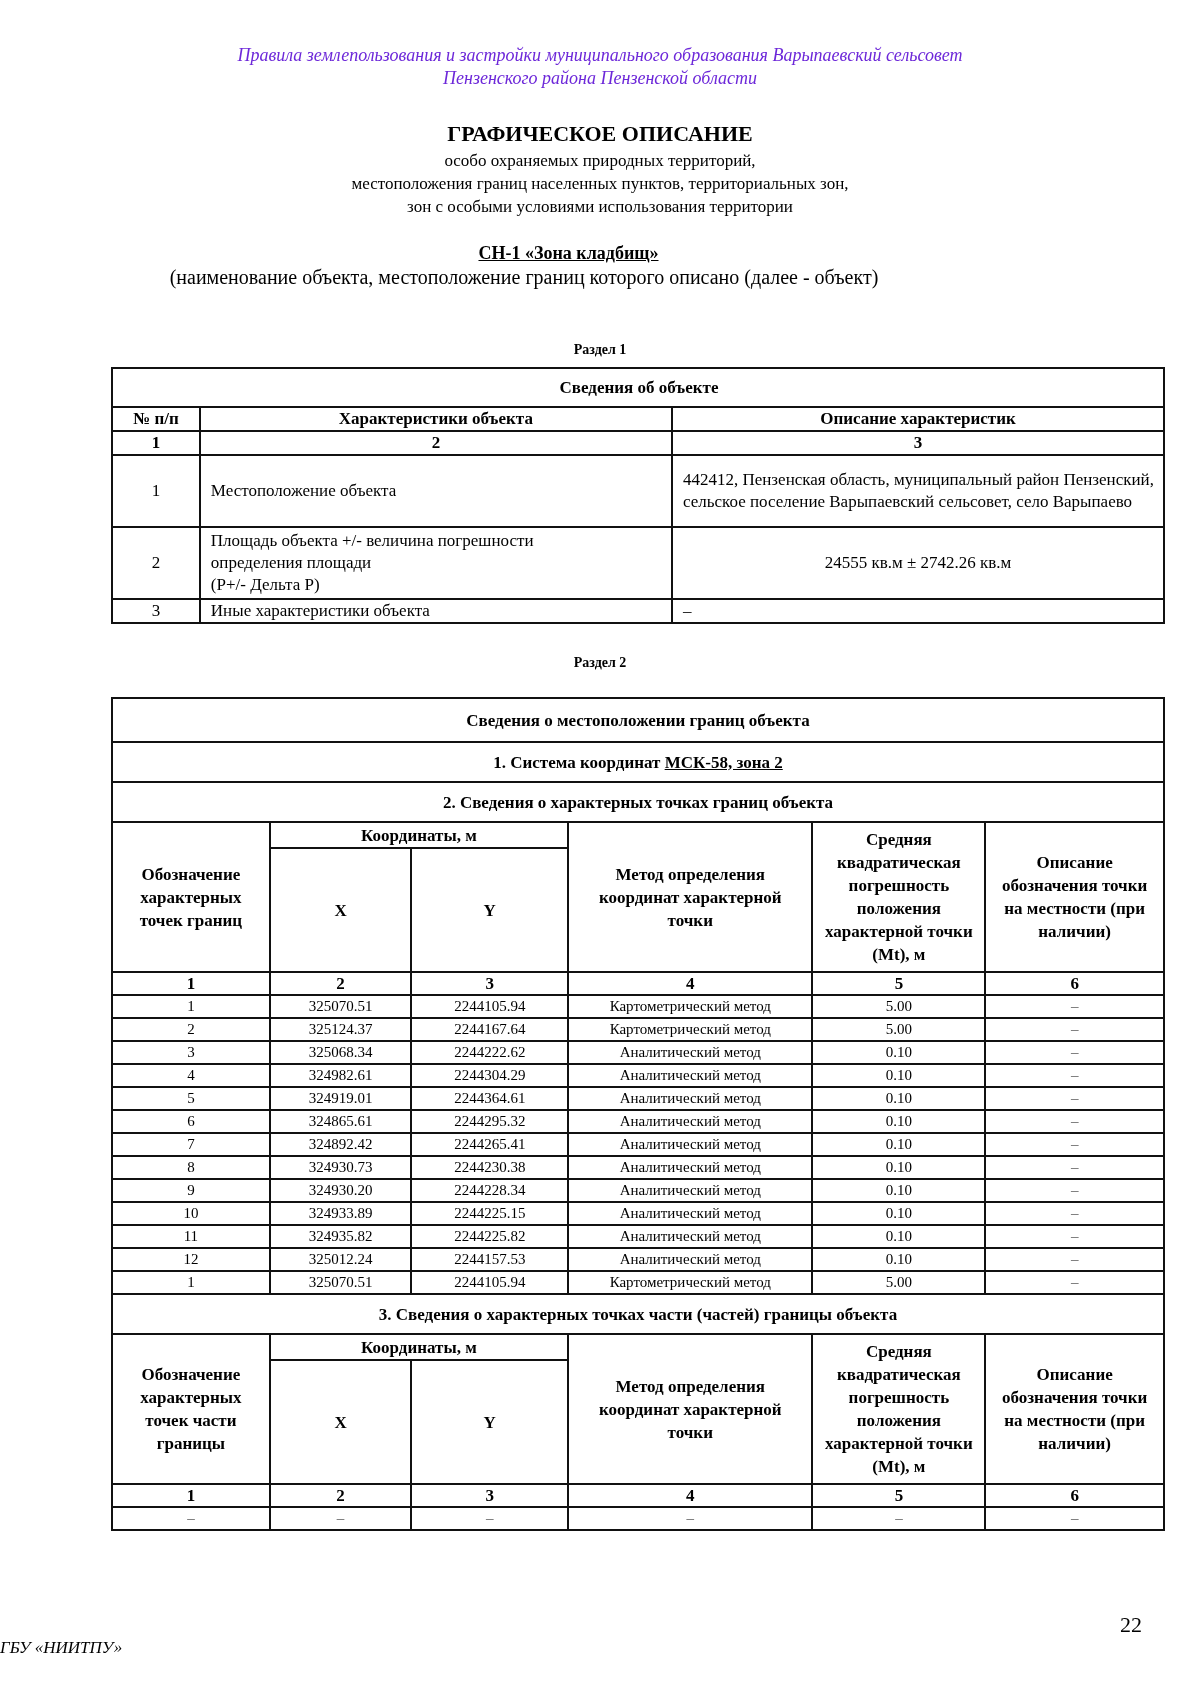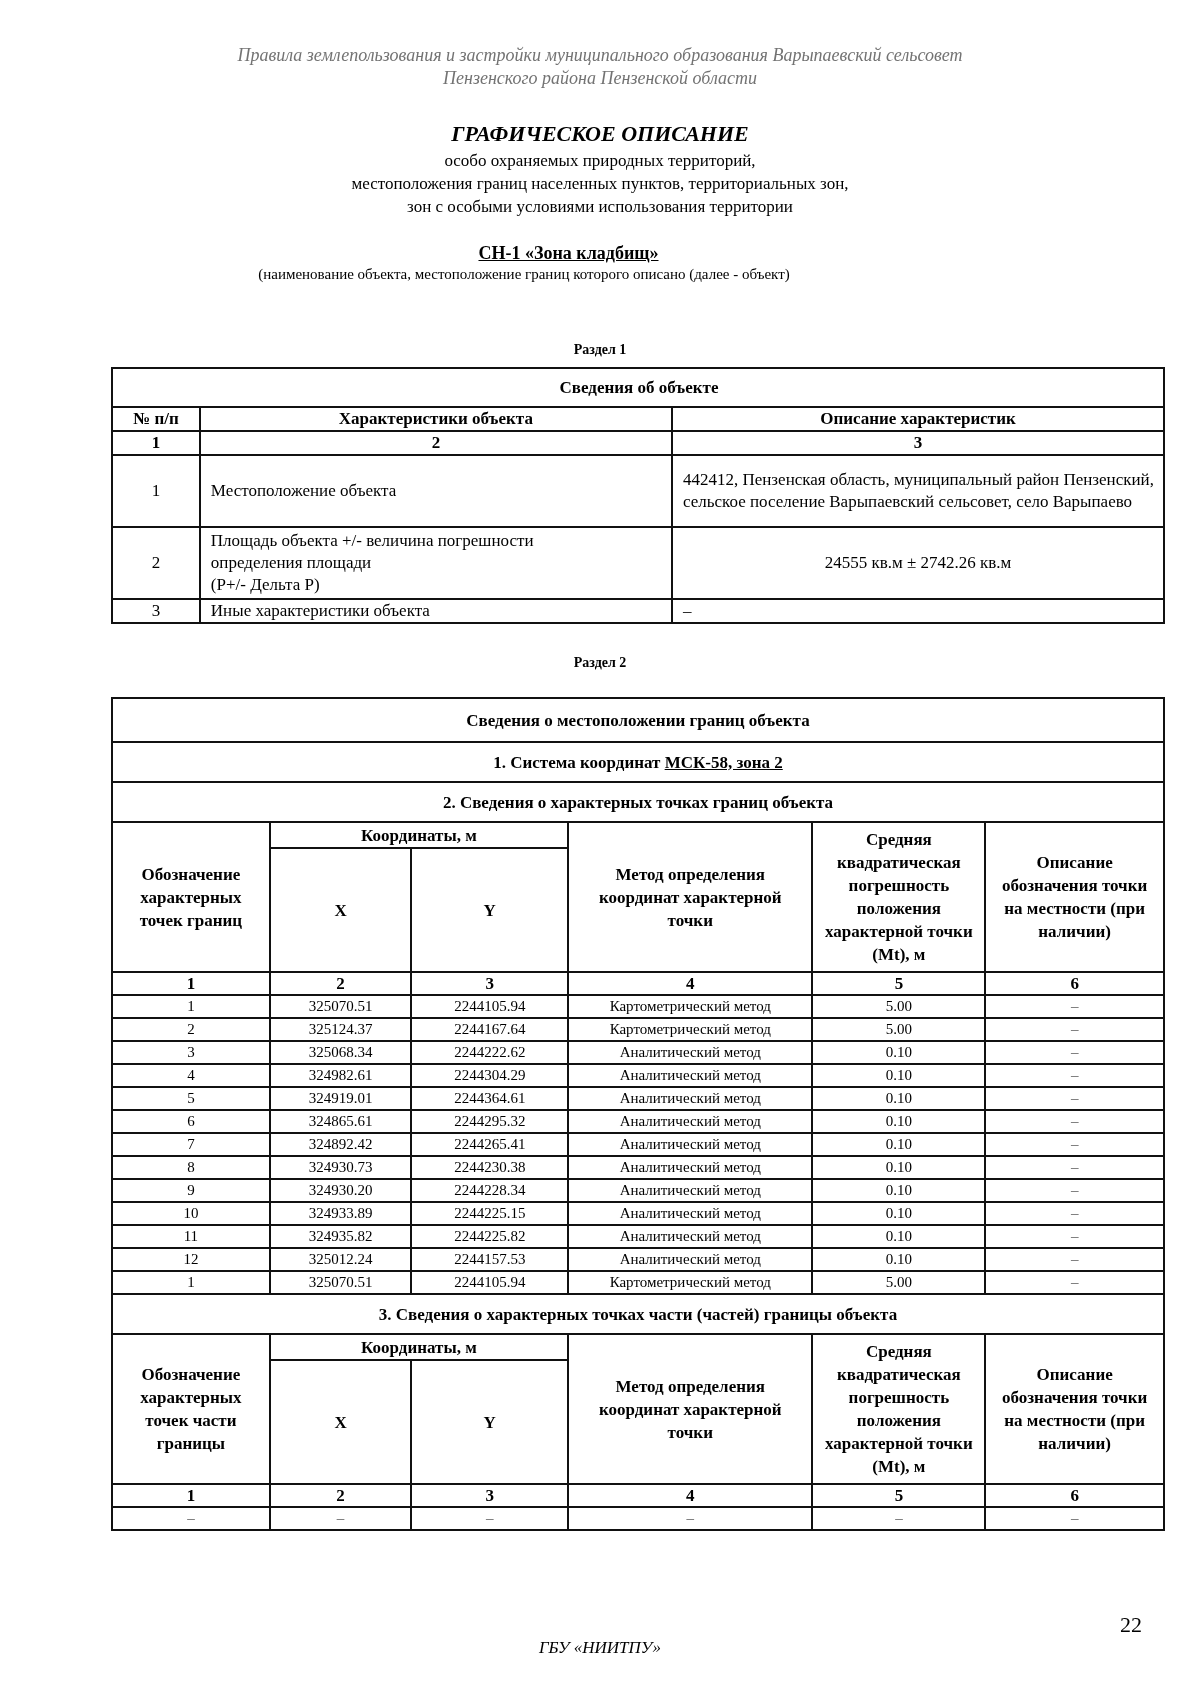--- a/index.html
+++ b/index.html
@@ -1,39 +1,39 @@
 <!DOCTYPE html>
 <html><head>
 <meta charset="utf-8">
 <style>
   html, body { margin: 0; padding: 0; background: #ffffff; }
   body { width: 1200px; height: 1697px; position: relative; font-family: "Liberation Serif", "DejaVu Serif", serif; color: #000; overflow: hidden; }
-  .running-header { position: absolute; top: 44px; left: 0; width: 1200px; text-align: center; font-style: italic; color: #737373; font-size: 18px; line-height: 23px; }
-  .doc-title { position: absolute; top: 121px; left: 0; width: 1200px; text-align: center; font-weight: bold; font-size: 22px; font-style: italic; }
+  .running-header { position: absolute; top: 44px; left: 0; width: 1200px; text-align: center; font-style: italic; color: #6d28d9; font-size: 18px; line-height: 23px; }
+  .doc-title { position: absolute; top: 121px; left: 0; width: 1200px; text-align: center; font-weight: bold; font-size: 22px; }
   .doc-subtitle { position: absolute; top: 149px; left: 0; width: 1200px; text-align: center; font-size: 17px; line-height: 23px; }
   .object-name { position: absolute; top: 243px; left: 0; width: 1137px; text-align: center; font-weight: bold; font-size: 18px; text-decoration: underline; }
-  .object-caption { position: absolute; top: 266px; left: 0; width: 1048px; text-align: center; font-size: 15px; }
+  .object-caption { position: absolute; top: 266px; left: 0; width: 1048px; text-align: center; font-size: 20px; }
   .section-heading { position: absolute; left: 0; width: 1200px; text-align: center; font-weight: bold; font-size: 14px; }
   table { border-collapse: collapse; position: absolute; left: 111px; width: 1054px; }
   td, th { border: 2px solid #111; font-size: 17px; padding: 0 6px; line-height: 22px; }
   th { font-weight: bold; text-align: center; }
   .t1 { top: 367px; }
   .t1 .title-row th { height: 37px; padding-left: 8px; }
   .t1 td.num { text-align: center; }
   .t1 td.left { text-align: left; padding-left: 10px; }
   .t1 td.center { text-align: center; }
   .t2 { top: 697px; }
   .t2 th, .t2 td { text-align: center; }
   .t2 th { font-size: 17px; line-height: 23px; }
   .t2 td { font-size: 15px; line-height: 21px; height: 21px; padding: 0 4px; }
   .t2 .head-row th { height: 38px; }
   .t2 .num-row th { height: 21px; line-height: 21px; }
   .dash { color: #555; }
   .page-number { position: absolute; top: 1612px; left: 1120px; font-size: 22px; }
-  .footer { position: absolute; top: 1638px; left: 0; width: 1200px; text-align: center; font-style: italic; font-size: 17px; }
+  .footer { position: absolute; top: 1638px; left: 0; width: 1200px; font-style: italic; font-size: 17px; }
   u { text-decoration: underline; }
 </style>
 </head>
 <body>
 
 <div class="running-header">
   <div>Правила землепользования и застройки муниципального образования Варыпаевский сельсовет</div>
   <div>Пензенского района Пензенской области</div>
 </div>
 

